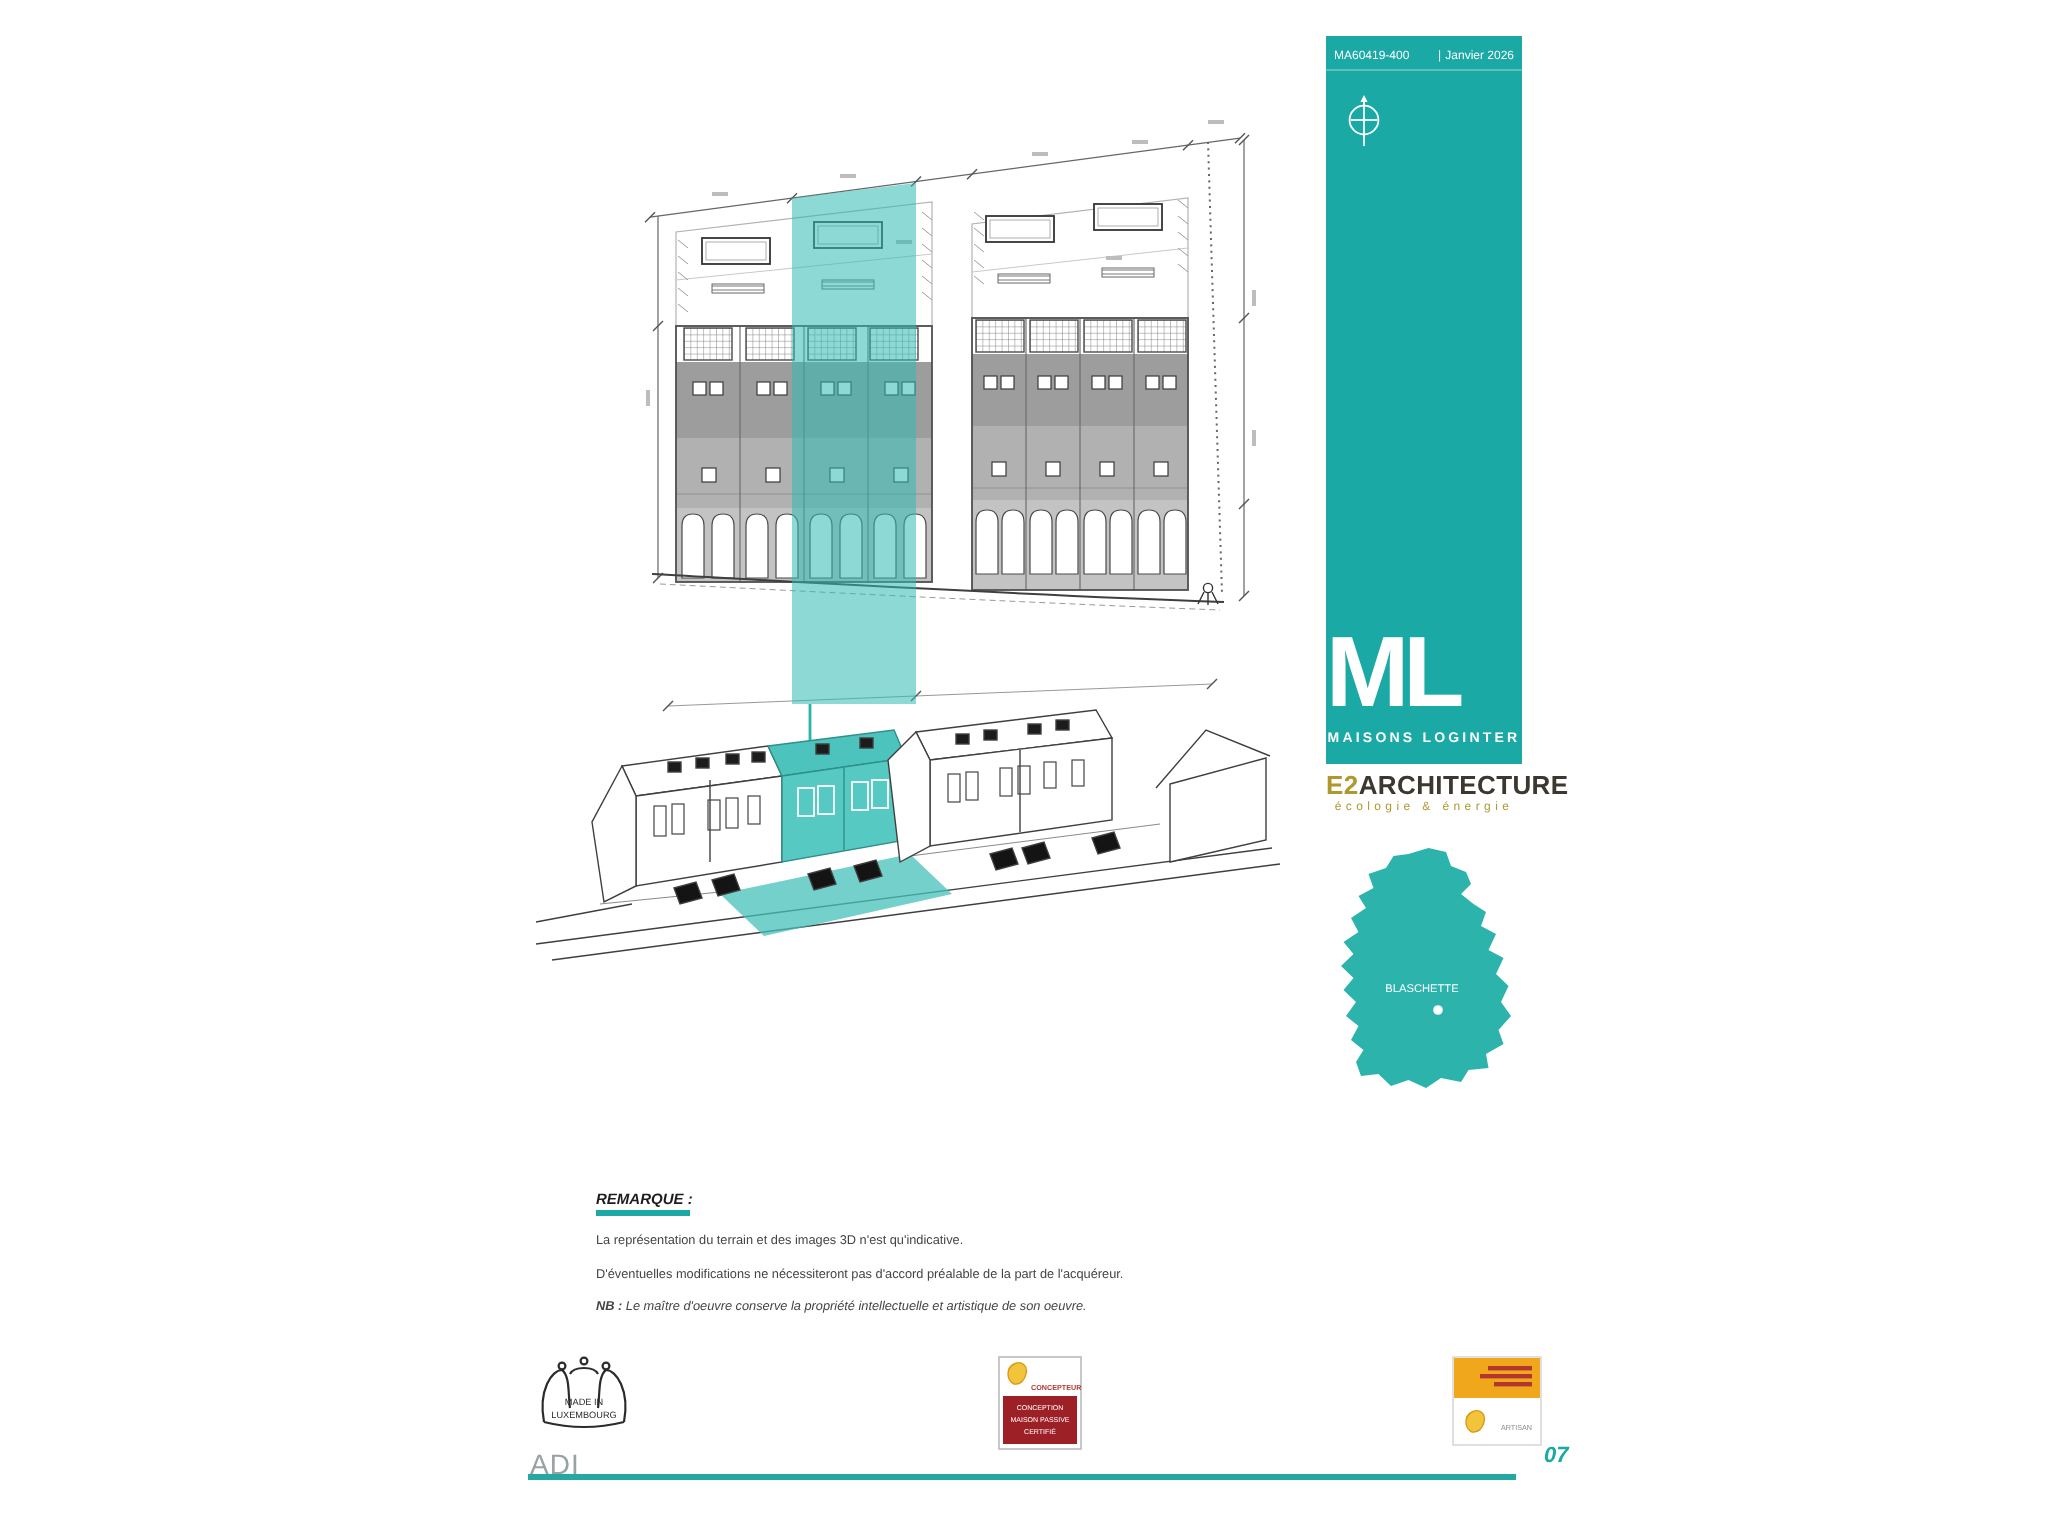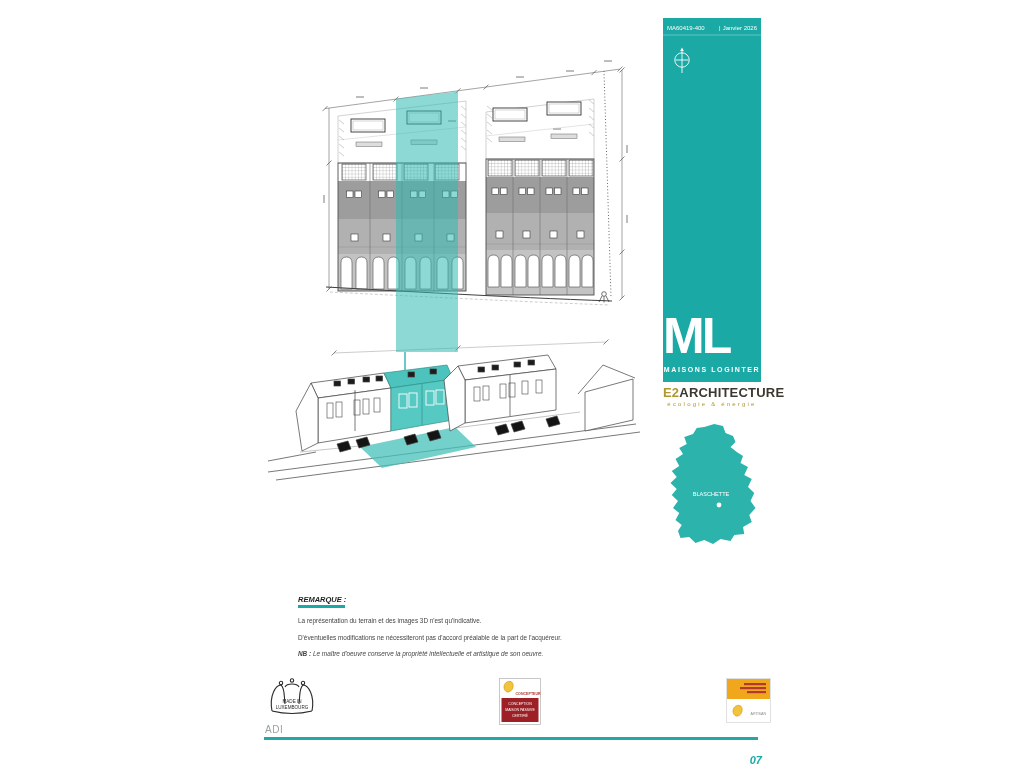--- a/index.html
+++ b/index.html
@@ -17,22 +17,22 @@
   #arch-line1{font-size:13px;font-weight:bold;letter-spacing:.2px;white-space:nowrap;}
   #arch-line2{font-size:6px;letter-spacing:2.2px;margin-top:1px;white-space:nowrap;}
   
   #remarks{left:276px;top:595px;width:430px;color:#3a3a3a;margin-left:22px;}
   #remark-title{font-size:7.5px;font-weight:bold;font-style:italic;color:#1d1d1d;}
   .remark-underline{width:47px;height:2.6px;margin-top:1px;}
   .remark-line{font-size:6.4px;margin-top:9.5px;color:#444;}
   .remark-nb{font-style:italic;}
   .nbp{font-weight:bold;}
   
-  #footer-initials{left:265px;top:724px;font-size:10px;color:#98a2a2;letter-spacing:.5px;}
-  #footer-page{left:742px;top:722px;font-size:11px;font-weight:bold;font-style:italic;width:20px;text-align:right;margin-top:32px;}
+  #footer-initials{left:265px;top:724px;font-size:14px;color:#98a2a2;letter-spacing:.5px;}
+  #footer-page{left:772px;top:722px;font-size:11px;font-weight:bold;font-style:italic;width:20px;text-align:left;}
   #footer-line{left:264px;top:737px;width:494px;height:3.2px;}
 </style>
 </head>
 <body>
 
 <div id="page">
 
   <svg class="abs" style="left:250px;top:50px" width="420" height="440" viewBox="250 50 420 440">
     <defs>
       <pattern id="pgrid" width="3.2" height="3.2" patternUnits="userSpaceOnUse">

